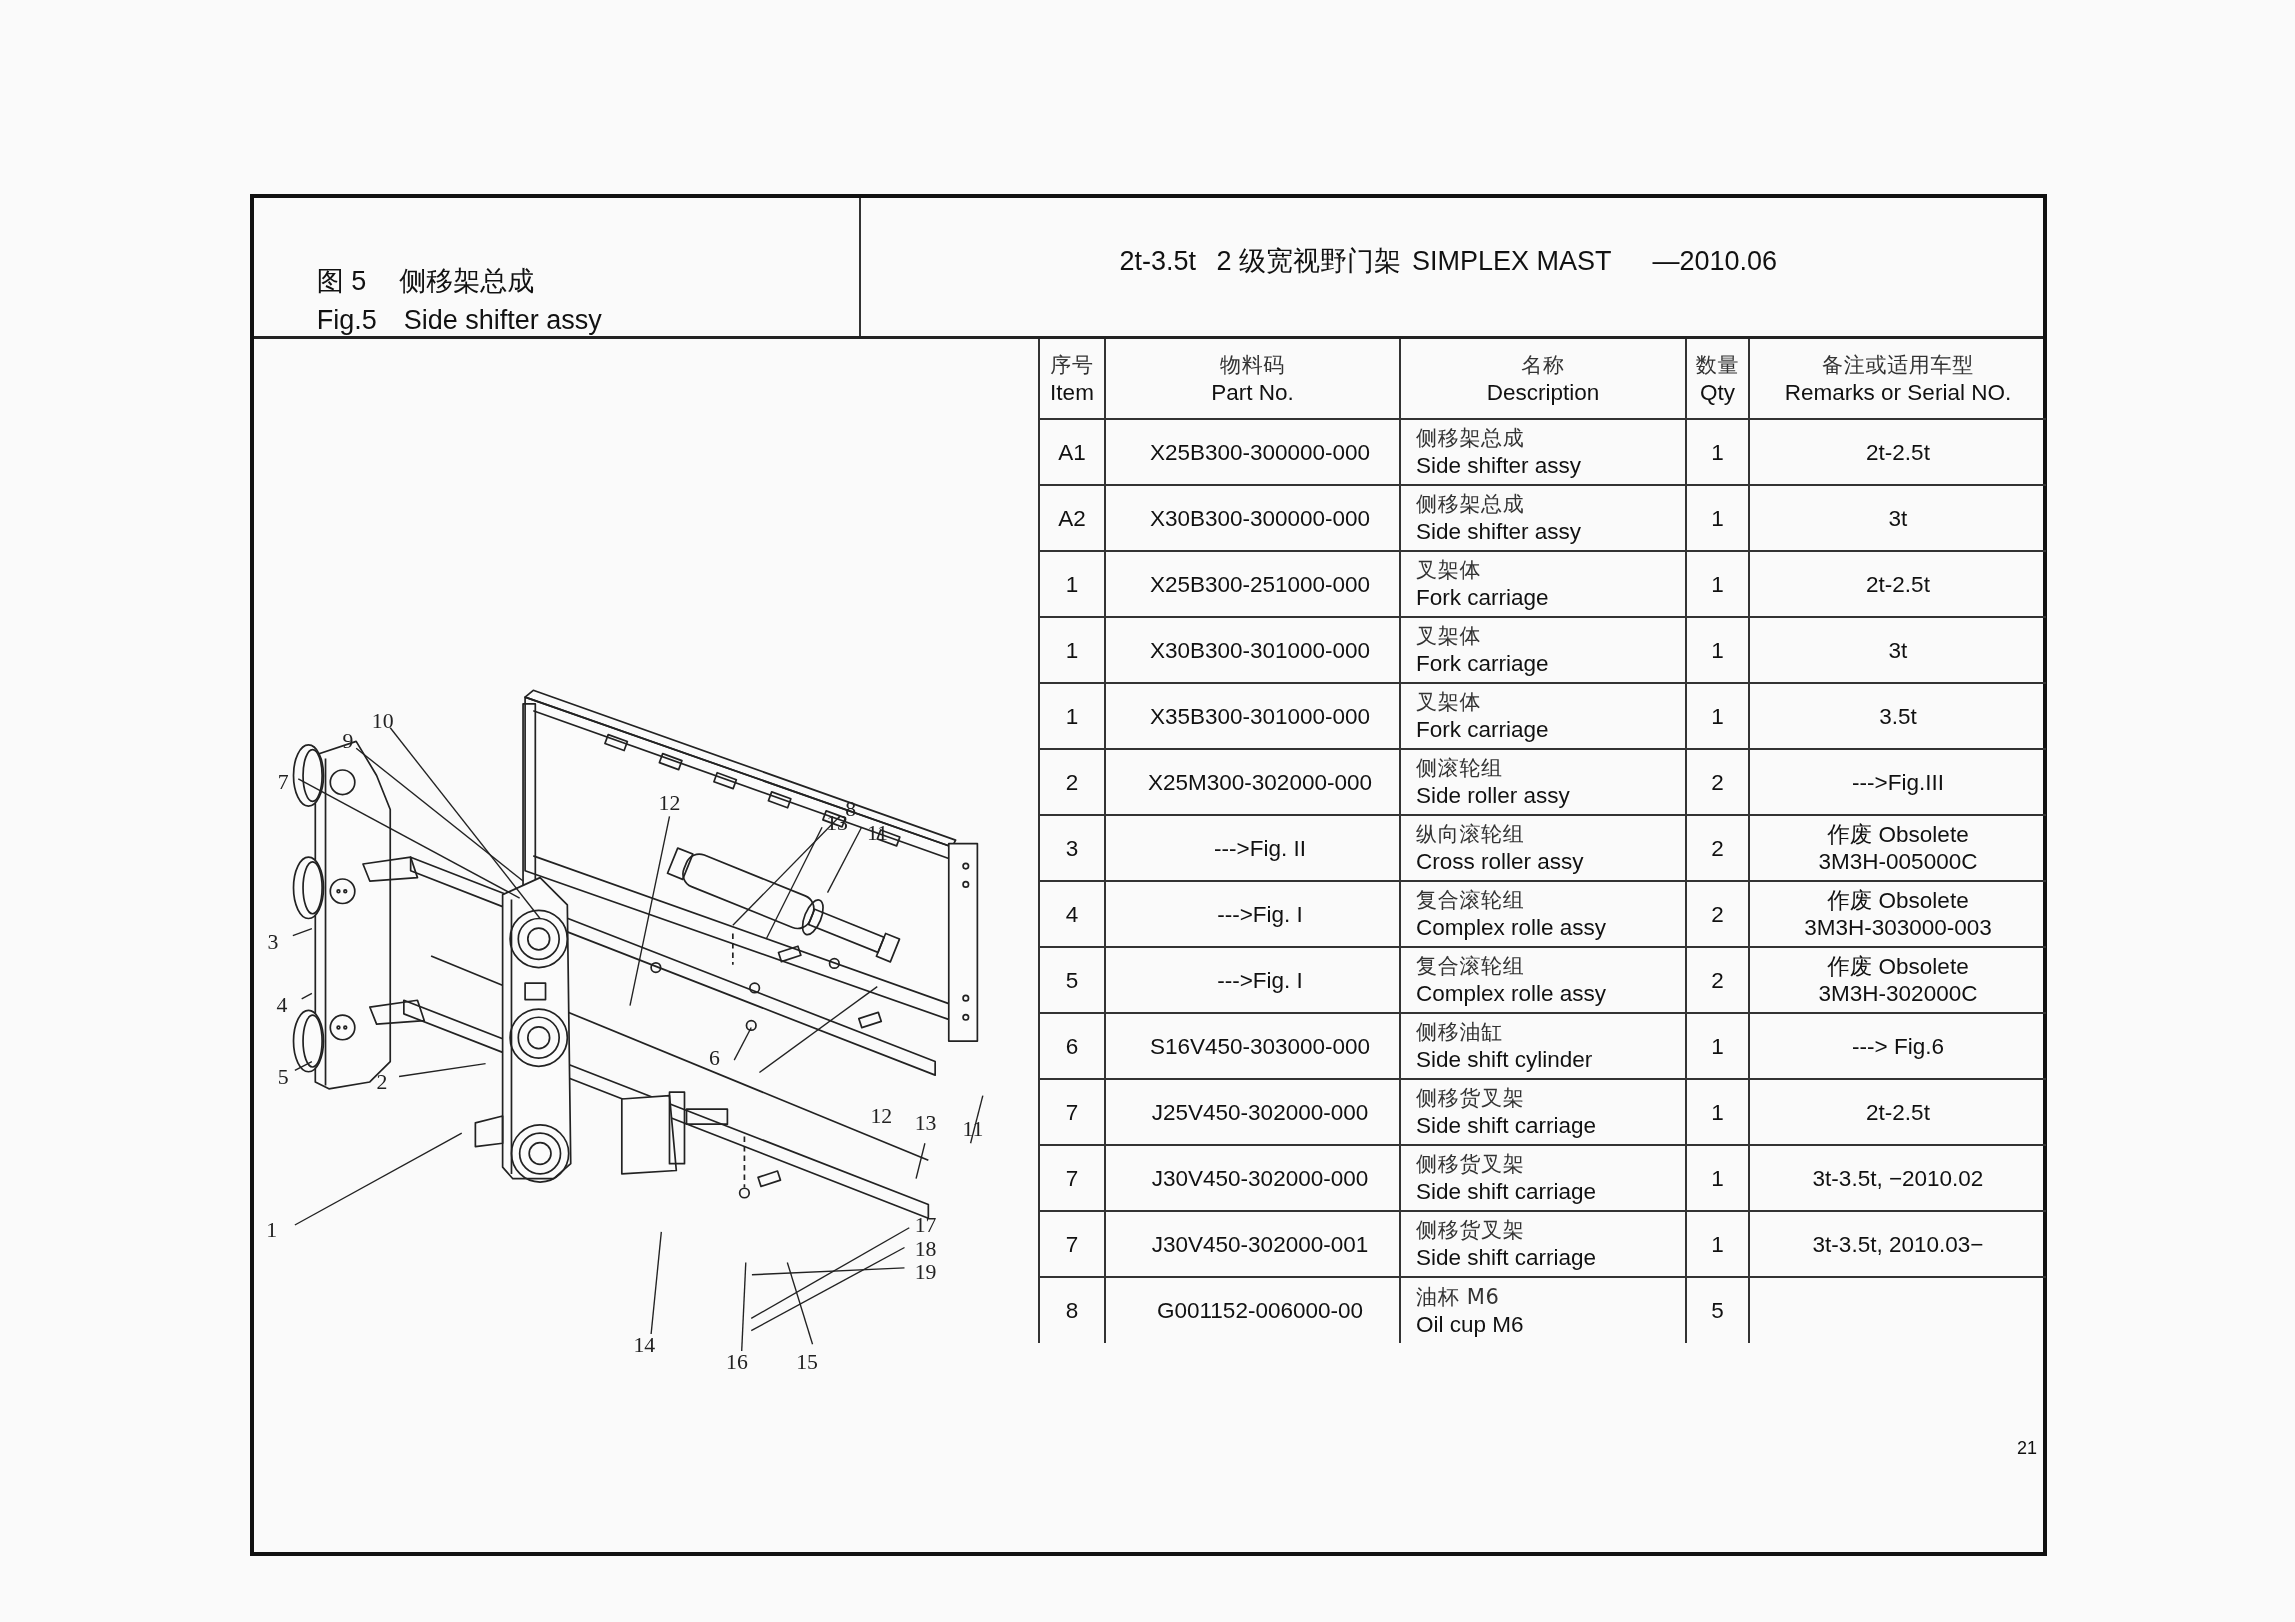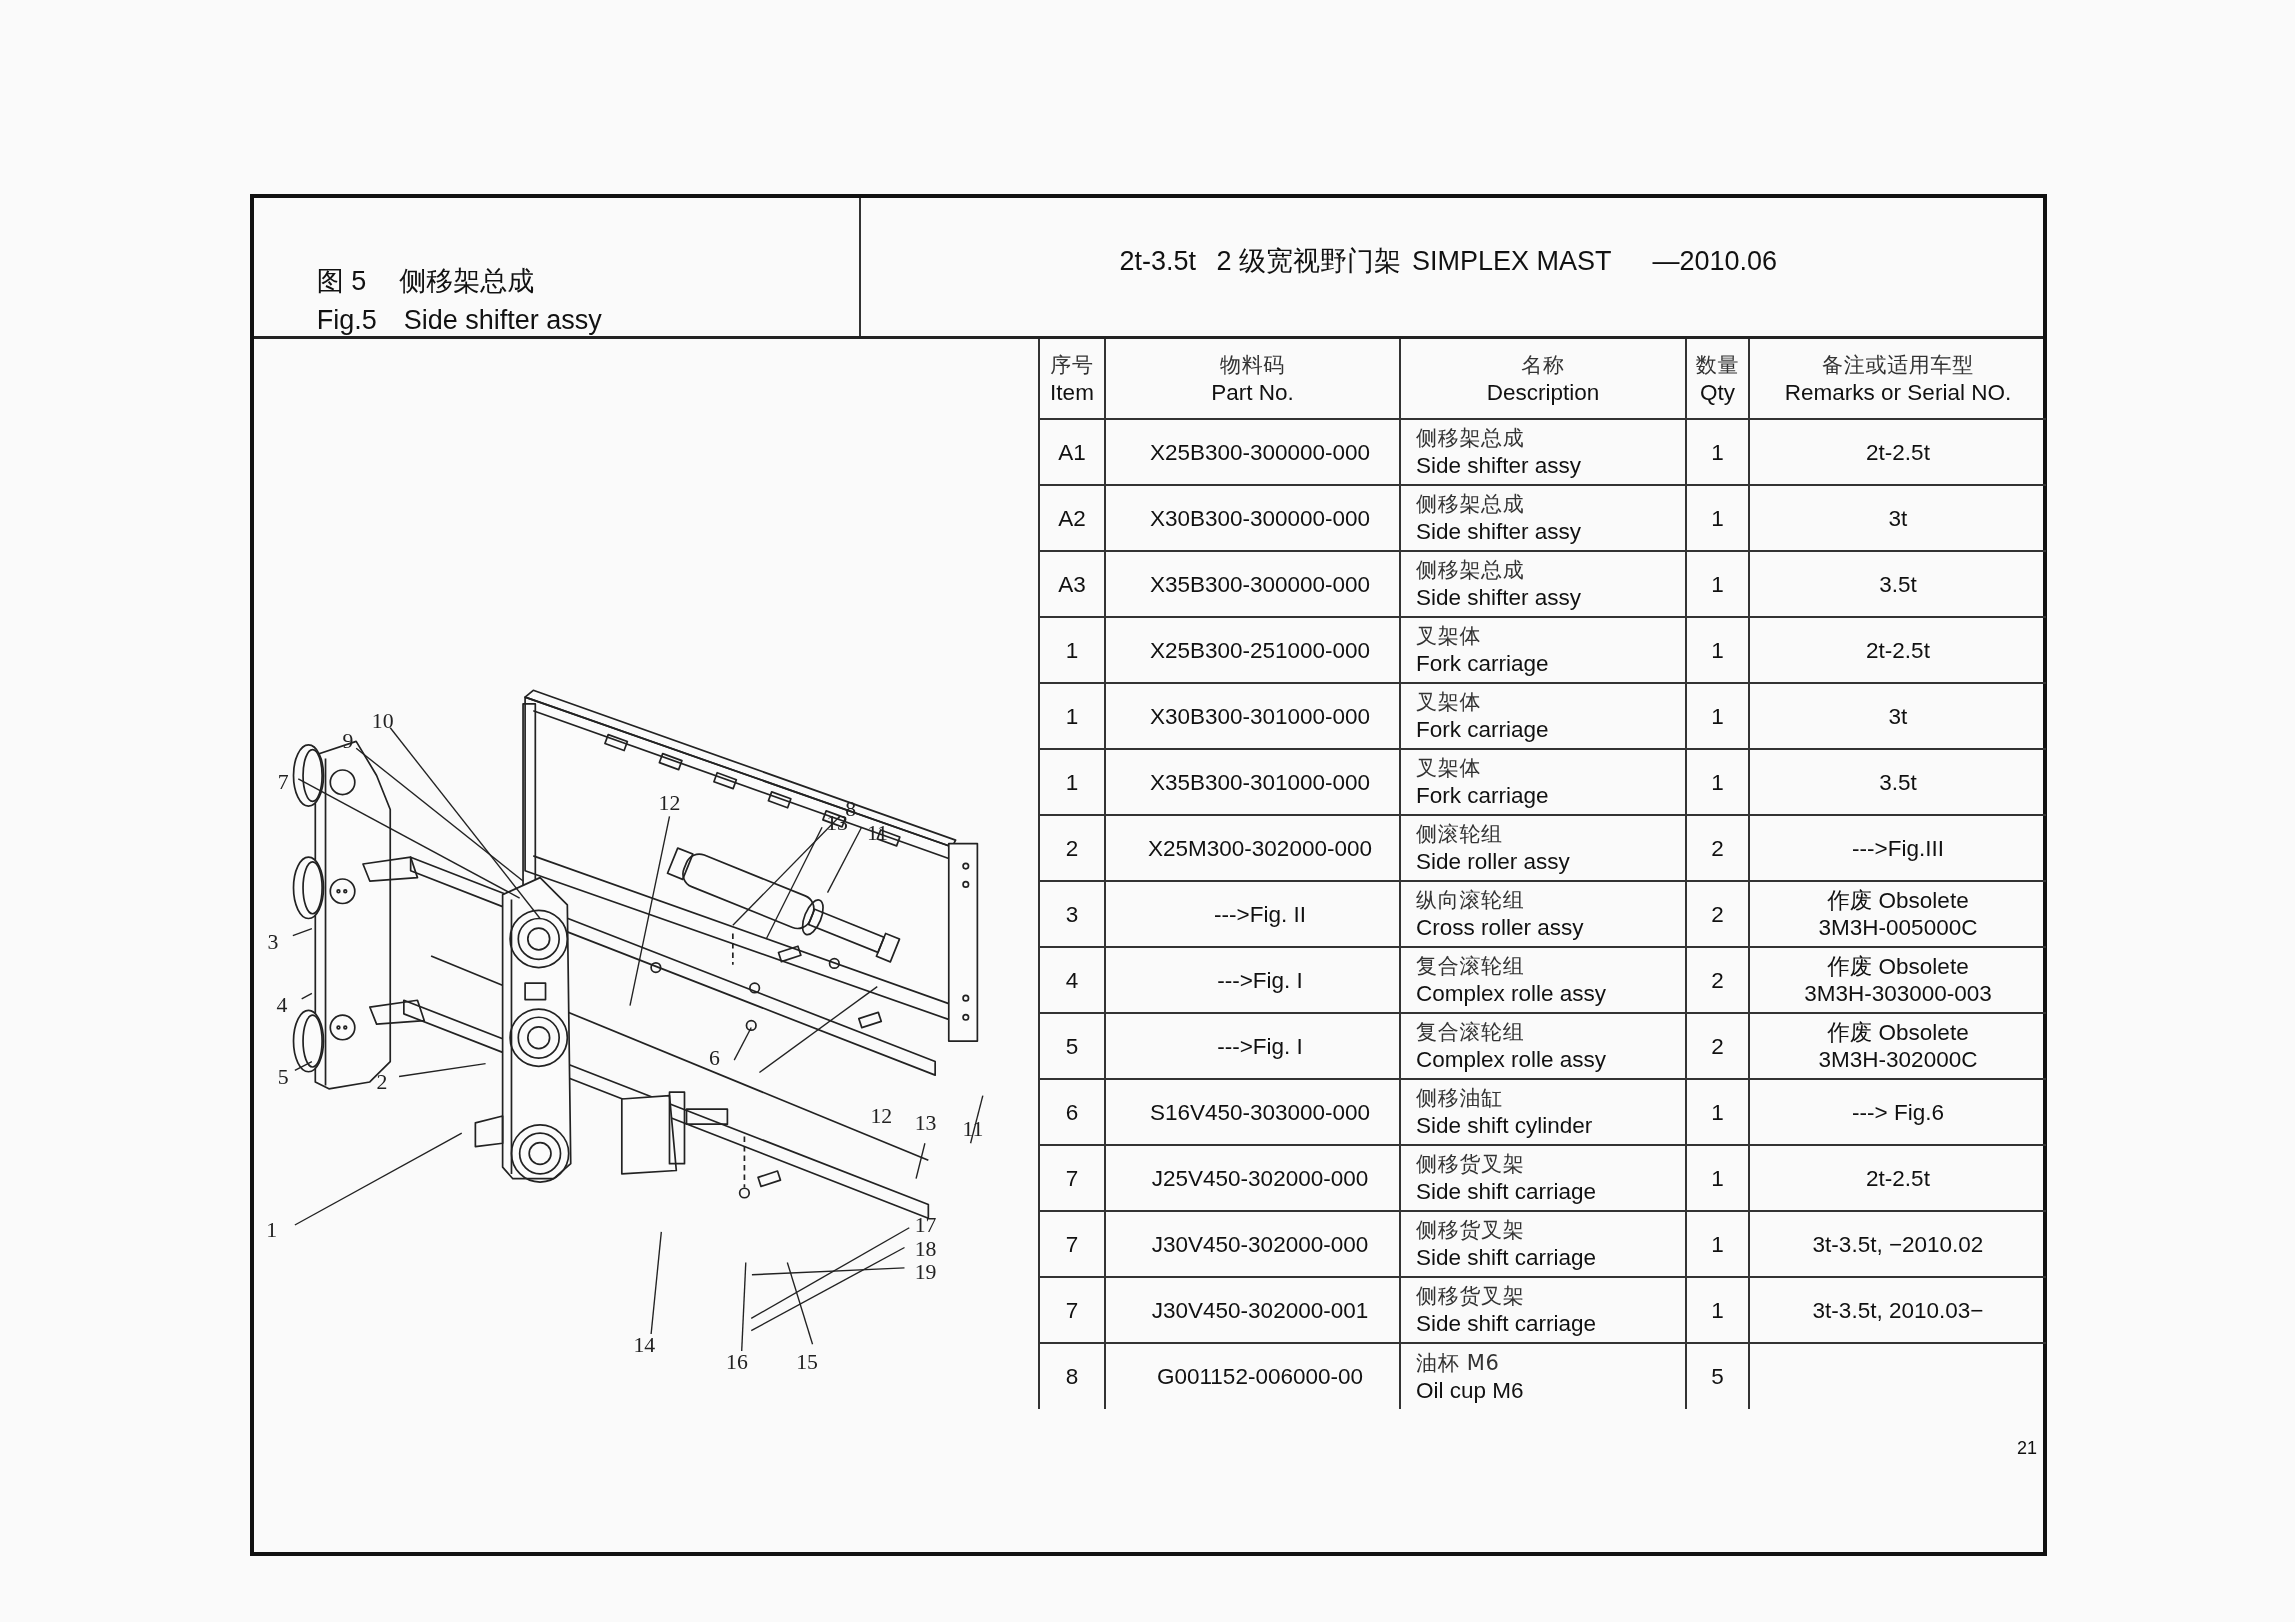--- a/index.html
+++ b/index.html
@@ -269,33 +269,20 @@
             <span class="cn">侧移架总成</span>
             <span class="en">Side shifter assy</span>
           </td>
     <td class="c-qty"><span>1</span></td>
     <td class="c-rem">
             <span class="en">3t</span>
             <span class="en"></span>
           </td>
   </tr>
 
-  <tr class="row">
-    <td class="c-item"><span>A3</span></td>
-    <td class="c-part"><span>X35B300-300000-000</span></td>
-    <td class="c-desc">
-            <span class="cn">侧移架总成</span>
-            <span class="en">Side shifter assy</span>
-          </td>
-    <td class="c-qty"><span>1</span></td>
-    <td class="c-rem">
-            <span class="en">3.5t</span>
-            <span class="en"></span>
-          </td>
-  </tr>
 
   <tr class="row">
     <td class="c-item"><span>1</span></td>
     <td class="c-part"><span>X25B300-251000-000</span></td>
     <td class="c-desc">
             <span class="cn">叉架体</span>
             <span class="en">Fork carriage</span>
           </td>
     <td class="c-qty"><span>1</span></td>
     <td class="c-rem">

